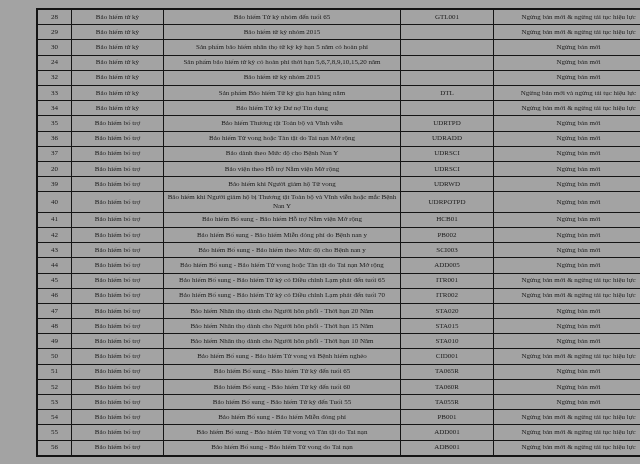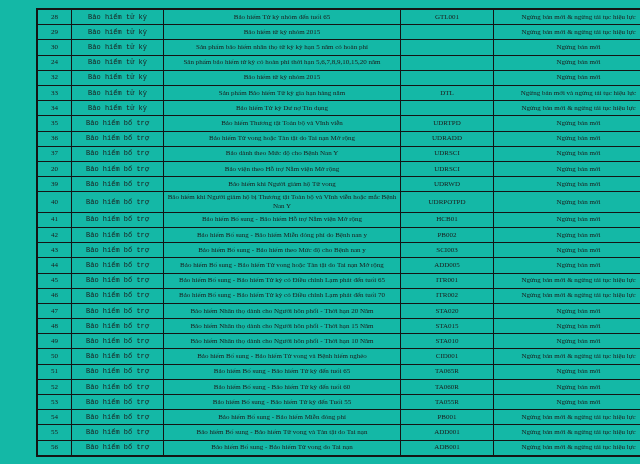--- a/index.html
+++ b/index.html
@@ -8,21 +8,21 @@
     width: 640px;
     height: 464px;
     overflow: hidden;
     background: #ffffff;
     font-family: "Liberation Serif", "DejaVu Serif", serif;
   }
   .page {
     position: relative;
     width: 640px;
     height: 464px;
-    background: #14b8a6;
+    background: #a3a3a3;
   }
   table.product-table {
     position: absolute;
     left: 36px;
     top: 8px;
     width: 591px;
     border-collapse: collapse;
     table-layout: fixed;
     border: 2px solid #141414;
   }
@@ -34,21 +34,21 @@
     line-height: 1.25;
     color: #1c1c1c;
     text-align: center;
     vertical-align: middle;
     padding: 1px 3px;
     height: 12.2px;
     overflow: hidden;
     word-wrap: break-word;
   }
   td.col-stt    { width: 27px;  }
-  td.col-type   { width: 85px; font-family: Liberation Mono, monospace;  }
+  td.col-type   { width: 85px;  }
   td.col-name   { width: 230px; }
   td.col-code   { width: 86px; margin-top: 40px;  }
   td.col-status { width: 163px; }
 </style>
 </head>
 <body>
 
 <div class="page">
   <table class="product-table">
     <tbody>

